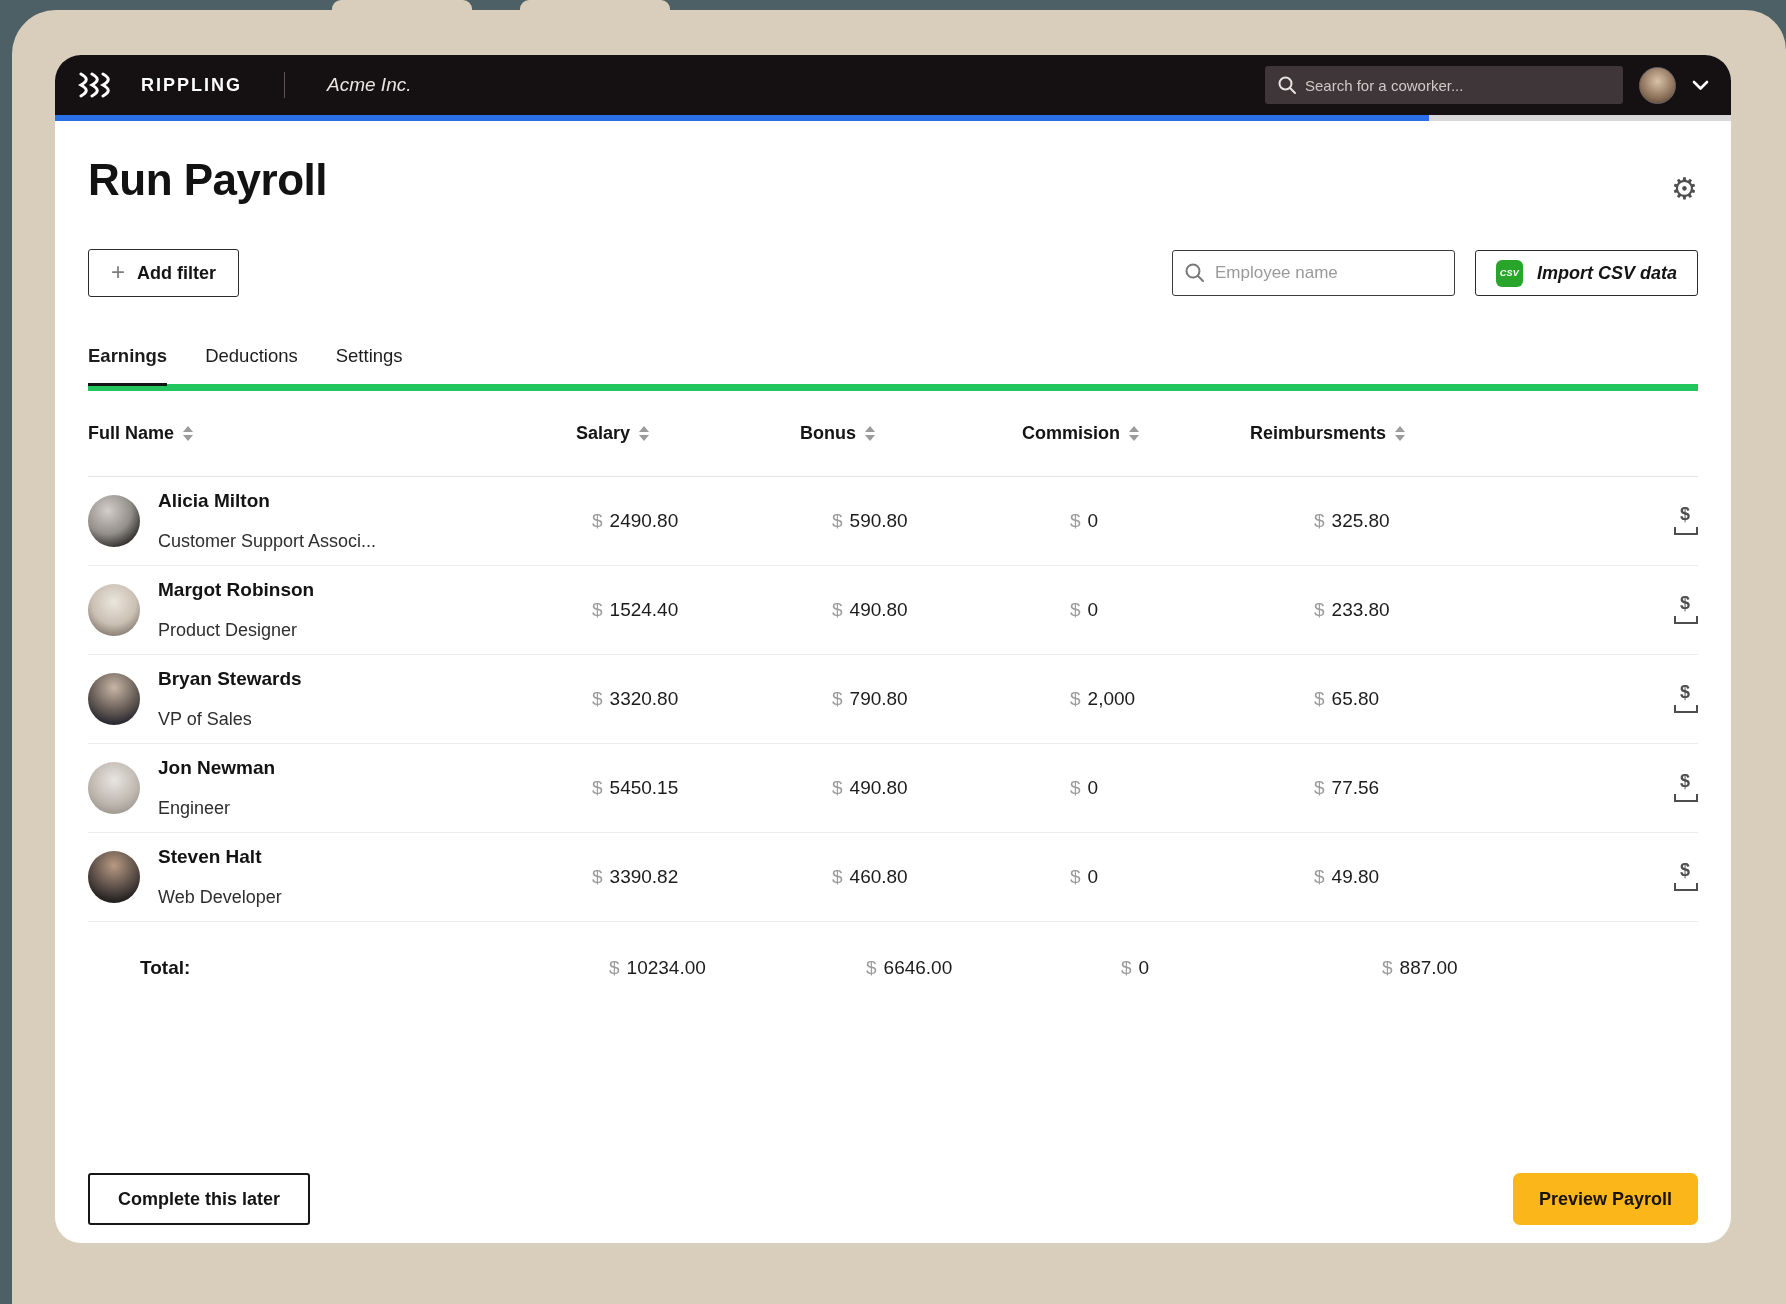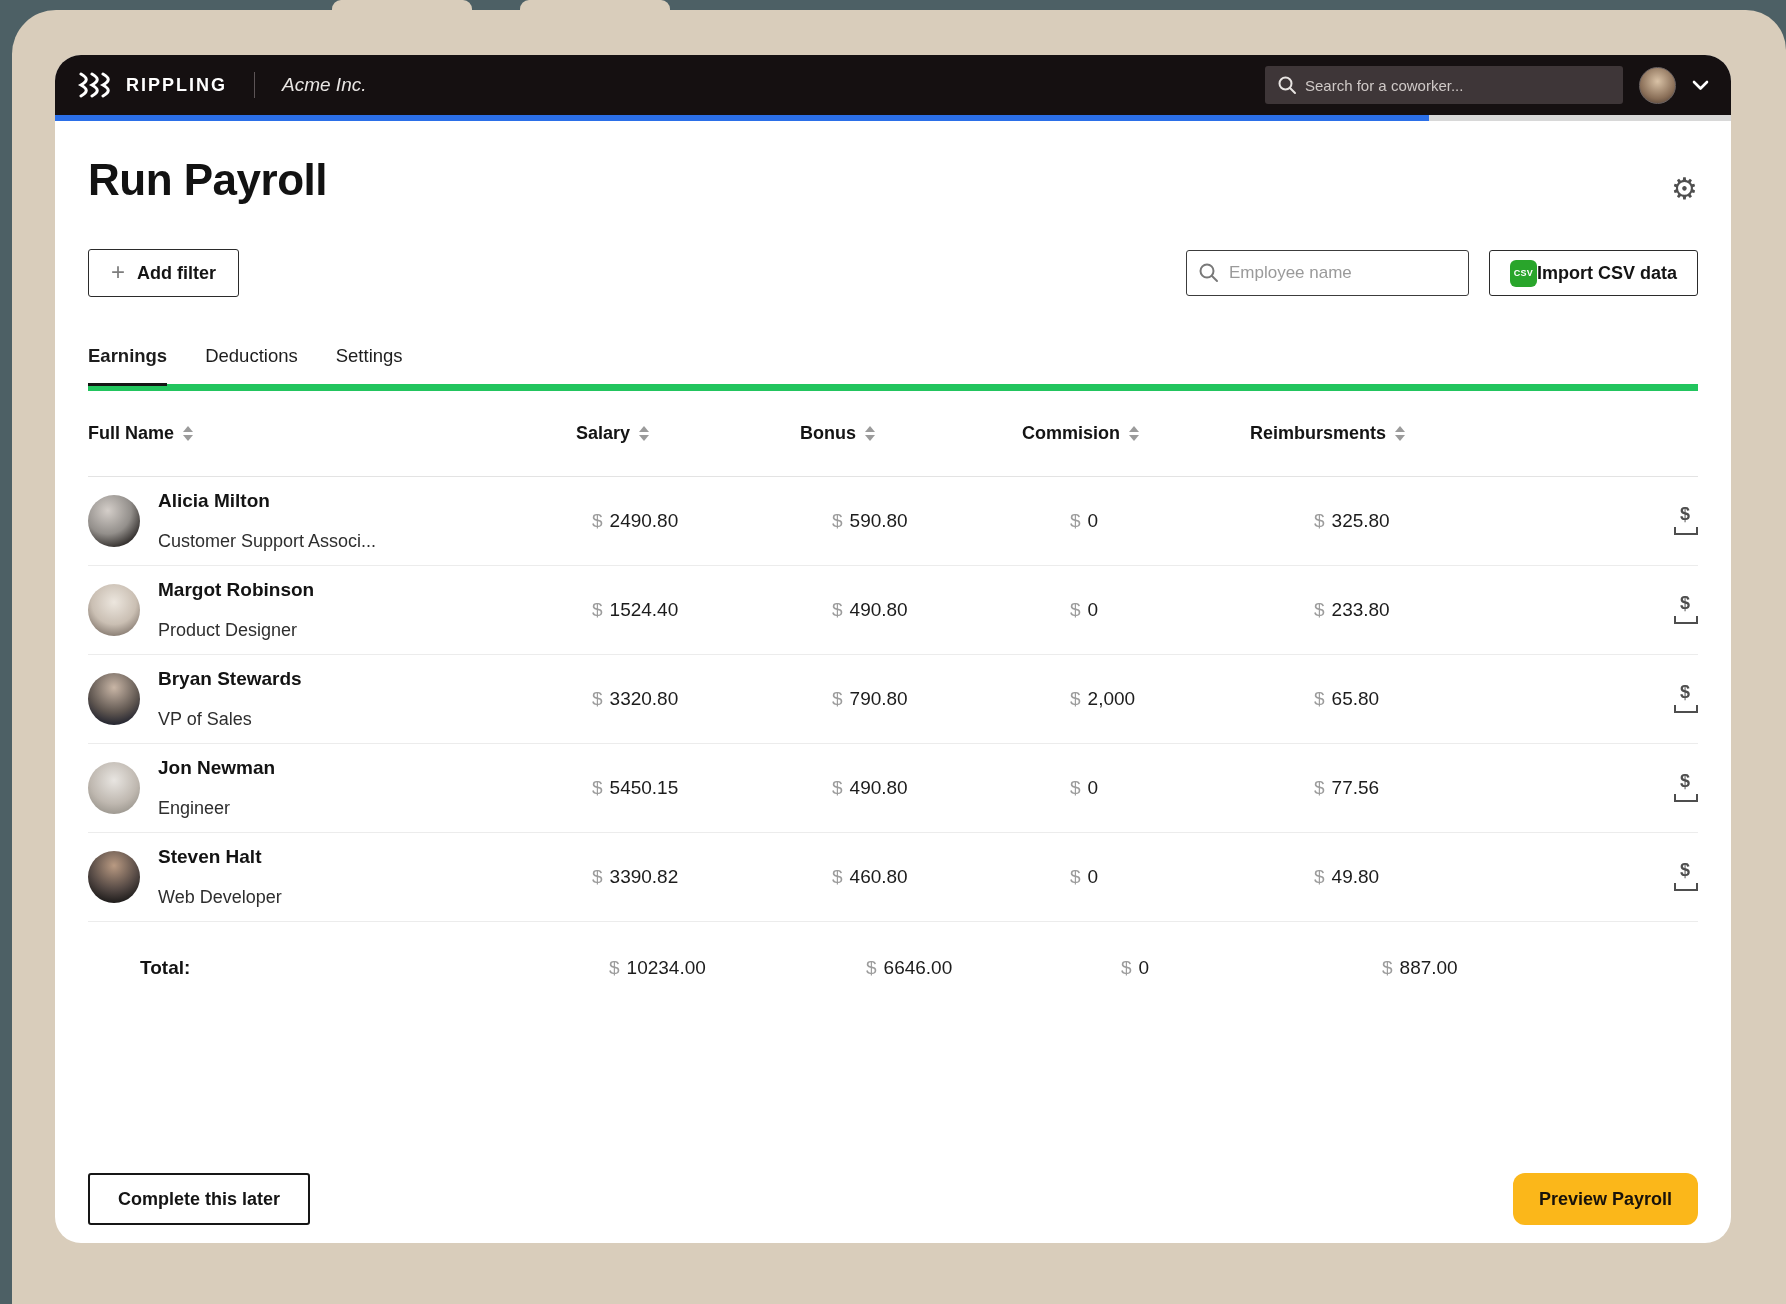--- a/index.html
+++ b/index.html
@@ -13,21 +13,21 @@
     border-radius:9px 9px 0 0; }
   .beige-tab.t1 { left:332px; width:140px; }
   .beige-tab.t2 { left:520px; width:150px; }
 
   
   .card { position:absolute; left:55px; top:55px; width:1676px; height:1188px;
     background:#ffffff; border-radius:26px; overflow:hidden; display:flex; flex-direction:column; }
 
   
   .topbar { height:60px; background:#151011; display:flex; align-items:center; padding:0 22px; flex:0 0 auto; }
-  .brand { display:flex; align-items:center; gap:13px; }
+  .brand { display:flex; align-items:center; gap:28px; }
   .brand-mark { display:flex; align-items:center; }
   .wordmark { color:#fff; font-weight:bold; font-size:18px; letter-spacing:2px; }
   .brand-divider { width:1px; height:26px; background:#5c5456; margin:0 14px; }
   .company { color:#e9e6e4; font-size:19px;font-style:italic; }
   .topbar-right { margin-left:auto; display:flex; align-items:center; gap:16px; }
   .coworker-search { width:358px; height:38px; background:#3e3638; border:none; border-radius:3px;
     color:#ddd8d6; font-size:15px; padding:0 12px 0 40px; outline:none; font-family:inherit; }
   .coworker-search::placeholder { color:#cfc9c7; }
   .search-wrap { position:relative; }
   .search-wrap .mag { position:absolute; left:12px; top:9px; }
@@ -57,23 +57,23 @@
   .btn-outline { display:flex; align-items:center; gap:12px; border:1.5px solid #2b2b2b; border-radius:3px;
     background:#fff; padding:0 22px; height:48px; font-size:18px; font-weight:bold; color:#141414;
     cursor:pointer; font-family:inherit; }
   .plus { color:#7d7d7d; font-size:24px; font-weight:normal; line-height:1; margin-top:-2px; }
   .filter-right { margin-left:auto; display:flex; align-items:center; gap:20px; }
   .emp-search-wrap { position:relative; }
   .emp-search { width:283px; height:46px; border:1.5px solid #3c3c3c; border-radius:3px; font-size:17px;
     padding:0 12px 0 42px; color:#222; outline:none; font-family:inherit; }
   .emp-search::placeholder { color:#9a9a9a; }
   .emp-search-wrap .mag { position:absolute; left:12px; top:12px; }
-  .btn-import { display:flex; align-items:center; border:1.5px solid #2b2b2b; border-radius:3px;
+  .btn-import { display:flex; align-items:center; gap:14px; border:1.5px solid #2b2b2b; border-radius:3px;
     background:#fff; padding:0 20px; height:46px; font-size:18px; font-weight:bold; color:#141414;
-    cursor:pointer; font-family:inherit; }
+    cursor:pointer; font-family:inherit;font-style:italic; }
   .csv-badge { width:27px; height:27px; background:#29a52b; border-radius:6px; color:#fff;
     font-size:9px; font-weight:bold; display:flex; align-items:center; justify-content:center; letter-spacing:.3px; }
 
   .tabs { margin-top:48px; display:flex; gap:38px; border-bottom:7px solid #22c55e; }
   .tab { font-size:18.5px; color:#1d1d1d; padding-bottom:16px; cursor:pointer; }
   .tab.active { font-weight:bold; border-bottom:3.5px solid #141414; margin-bottom:-2px; }
 
   
   .thead { display:flex; align-items:center; height:86px; border-bottom:1px solid #e3e3e3; }
   .col-name { width:488px; flex:0 0 auto; }
@@ -105,21 +105,21 @@
   .pay-icon .tray { position:absolute; left:0; right:0; bottom:0; height:8px;
     border:2.5px solid #4e4e4e; border-top:none; }
 
   .total-row { display:flex; align-items:center; height:92px;gap:33px; }
   .total-label { font-size:19px; font-weight:bold; color:#131313; padding-left:52px; }
 
   .spacer { flex:1; }
   .footer { display:flex; align-items:center; margin-bottom:18px; }
   .btn-secondary { border:2px solid #161616; background:#fff; border-radius:3px; height:52px; padding:0 28px;
     font-size:18px; font-weight:bold; color:#141414; cursor:pointer; font-family:inherit; }
-  .btn-primary { margin-left:auto; border:none; background:#fbb71a; border-radius:12px; height:52px; padding:0 26px;
+  .btn-primary { margin-left:auto; border:none; background:#fbb71a; border-radius:7px; height:52px; padding:0 26px;
     font-size:18px; font-weight:bold; color:#18120a; cursor:pointer; font-family:inherit; }
 </style>
 </head>
 <body>
 
 <div class="beige-bg"></div>
 <div class="beige-tab t1"></div>
 <div class="beige-tab t2"></div>
 
 <div class="card">

